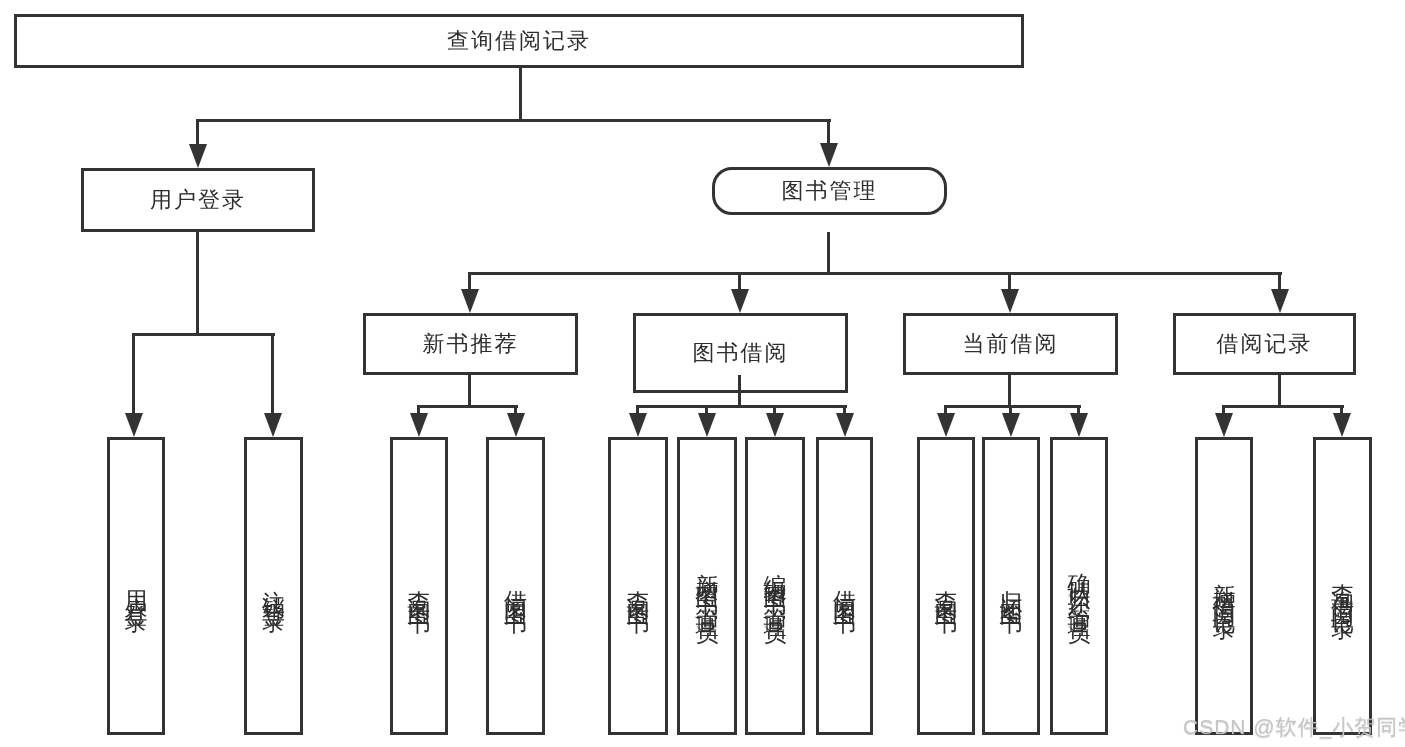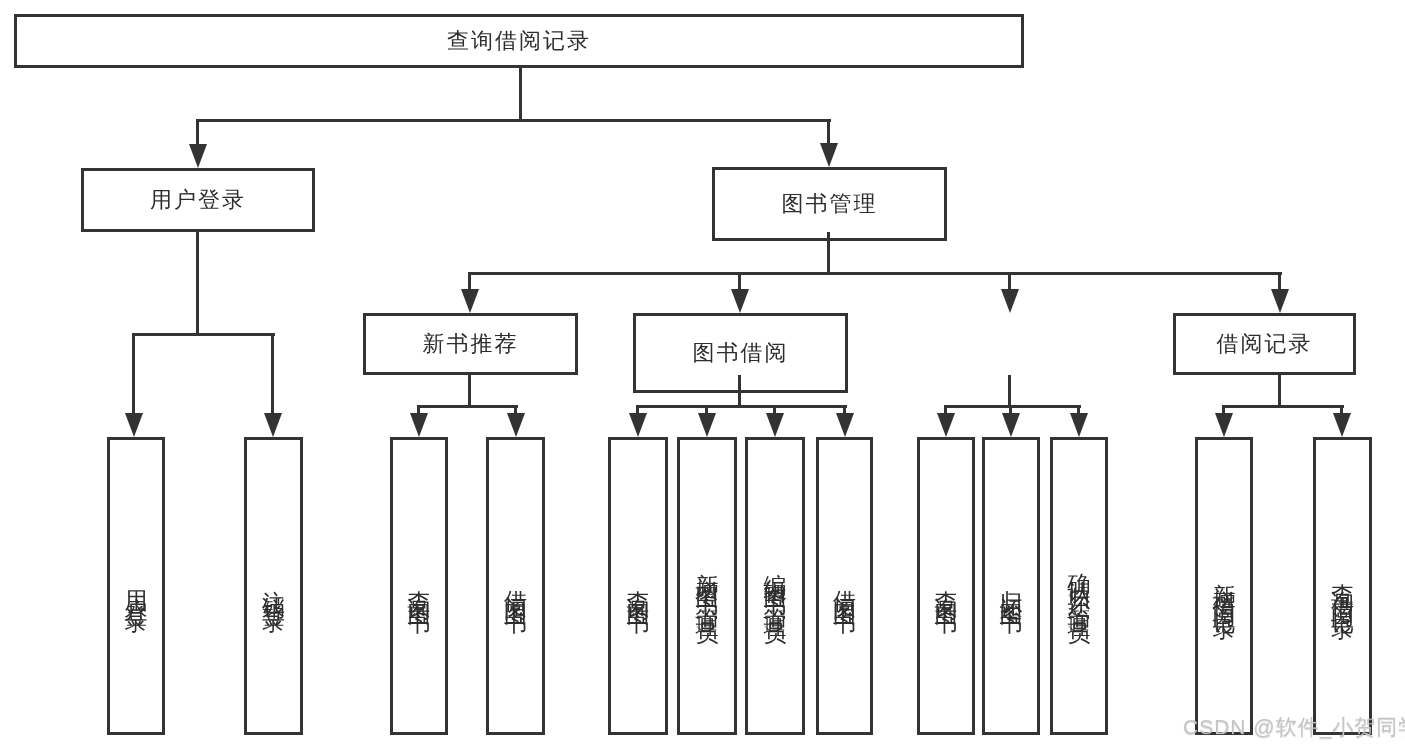--- a/index.html
+++ b/index.html
@@ -32,21 +32,21 @@
   <div class="box" style="left:14px;top:14px;width:1010px;height:54px;">查询借阅记录</div>
 
   <div class="vl" style="left:519px;top:66px;height:56px;"></div>
   <div class="hl" style="left:197px;top:119px;width:634px;"></div>
   <div class="vl" style="left:196px;top:119px;height:28px;"></div>
   <div class="ah" style="left:189px;top:144px;"></div>
   <div class="vl" style="left:827px;top:119px;height:28px;"></div>
   <div class="ah" style="left:820px;top:143px;"></div>
 
   <div class="box" style="left:81px;top:168px;width:234px;height:64px;">用户登录</div>
-  <div class="box" style="left:712px;top:167px;width:235px;height:74px;">图书管理</div>
+  <div class="box" style="left:712px;top:167px;width:235px;height:48px;border-radius:20px;">图书管理</div>
 
   <div class="vl" style="left:196px;top:232px;height:104px;"></div>
   <div class="hl" style="left:133px;top:333px;width:142px;"></div>
   <div class="vl" style="left:132px;top:333px;height:82px;"></div>
   <div class="ah" style="left:125px;top:413px;"></div>
   <div class="vl" style="left:271px;top:333px;height:82px;"></div>
   <div class="ah" style="left:264px;top:413px;"></div>
 
   <div class="vl" style="left:827px;top:232px;height:43px;"></div>
   <div class="hl" style="left:469px;top:272px;width:813px;"></div>
@@ -54,20 +54,21 @@
   <div class="ah" style="left:461px;top:289px;"></div>
   <div class="vl" style="left:738px;top:272px;height:20px;"></div>
   <div class="ah" style="left:731px;top:289px;"></div>
   <div class="vl" style="left:1008px;top:272px;height:20px;"></div>
   <div class="ah" style="left:1001px;top:289px;"></div>
   <div class="vl" style="left:1278px;top:272px;height:20px;"></div>
   <div class="ah" style="left:1271px;top:289px;"></div>
 
   <div class="box" style="left:363px;top:313px;width:215px;height:62px;">新书推荐</div>
   <div class="box" style="left:633px;top:313px;width:215px;height:80px;">图书借阅</div>
+  <div class="box" style="left:903px;top:313px;width:215px;height:62px;">当前借阅</div>
   <div class="box" style="left:1173px;top:313px;width:183px;height:62px;">借阅记录</div>
 
   <div class="vl" style="left:468px;top:375px;height:33px;"></div>
   <div class="hl" style="left:418px;top:405px;width:100px;"></div>
   <div class="vl" style="left:417px;top:405px;height:12px;"></div>
   <div class="ah" style="left:410px;top:413px;"></div>
   <div class="vl" style="left:514px;top:405px;height:12px;"></div>
   <div class="ah" style="left:507px;top:413px;"></div>
 
   <div class="vl" style="left:738px;top:375px;height:33px;"></div>

